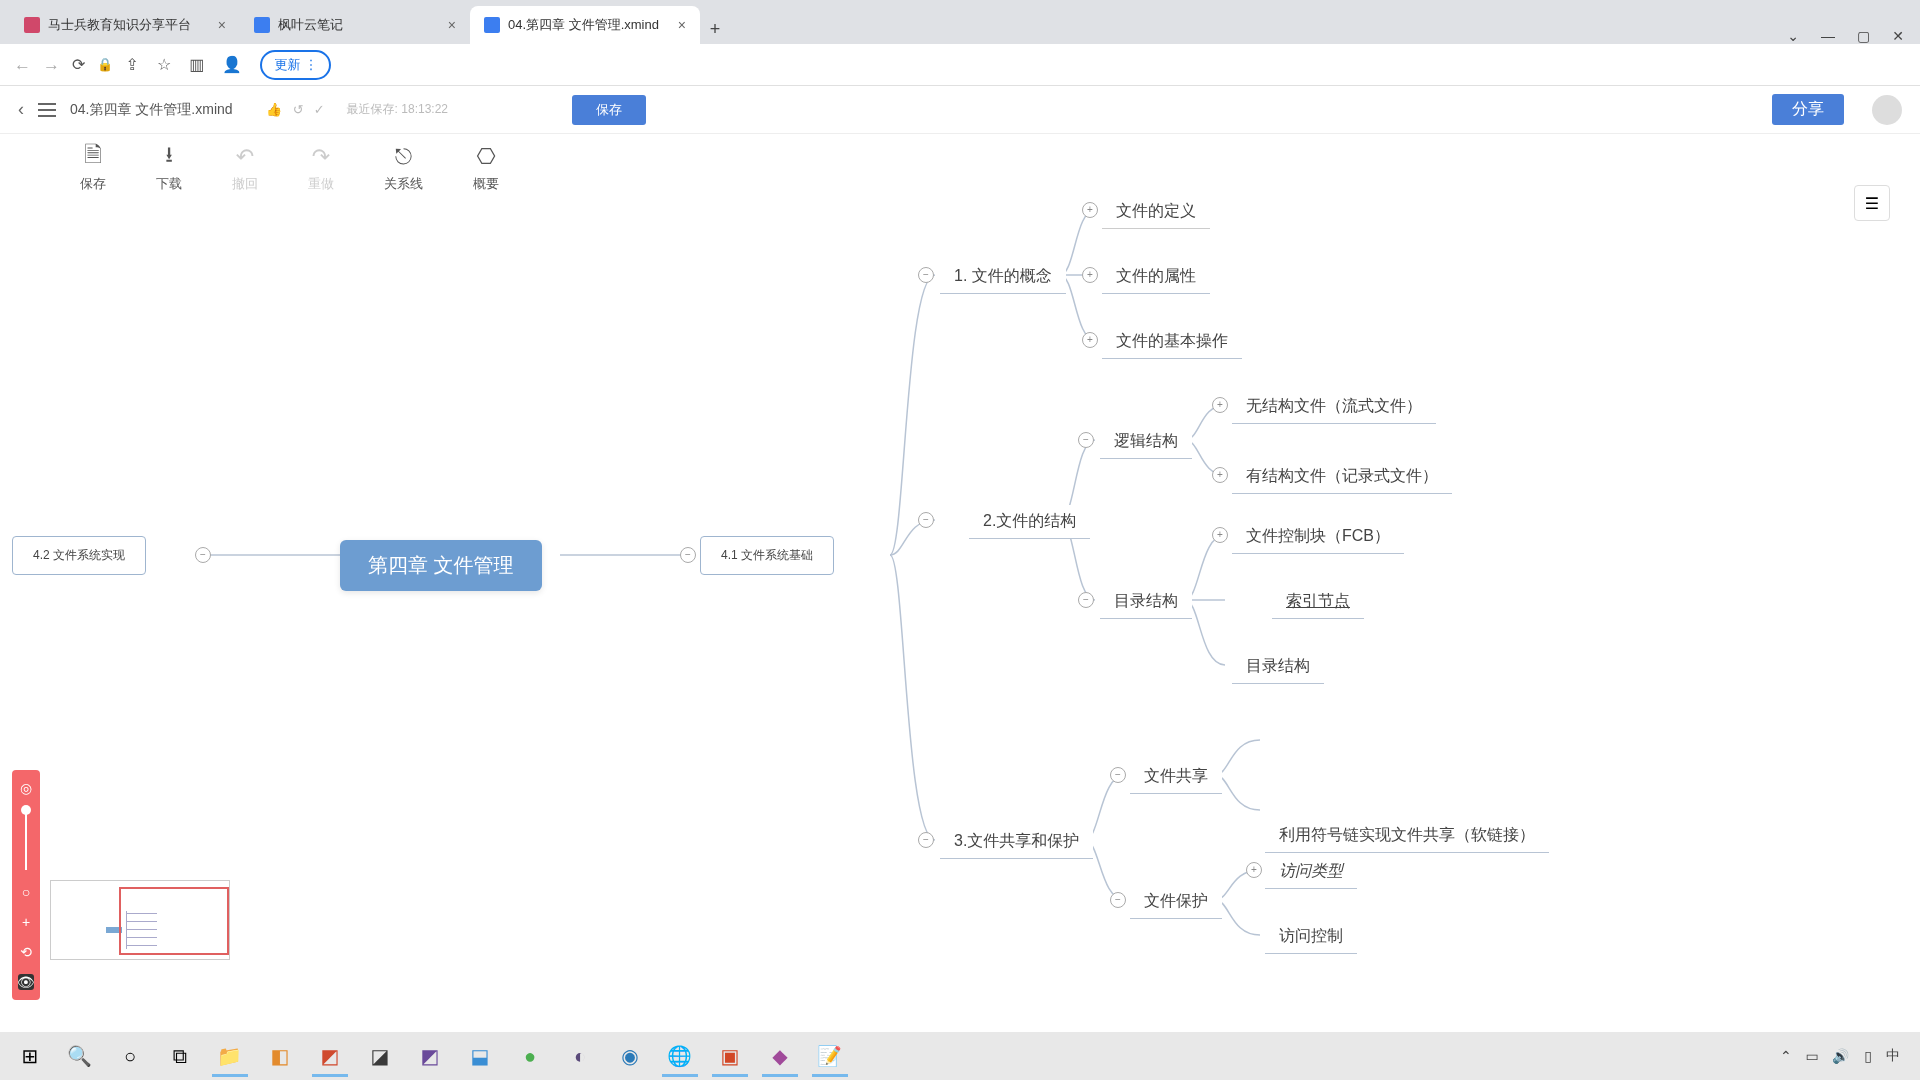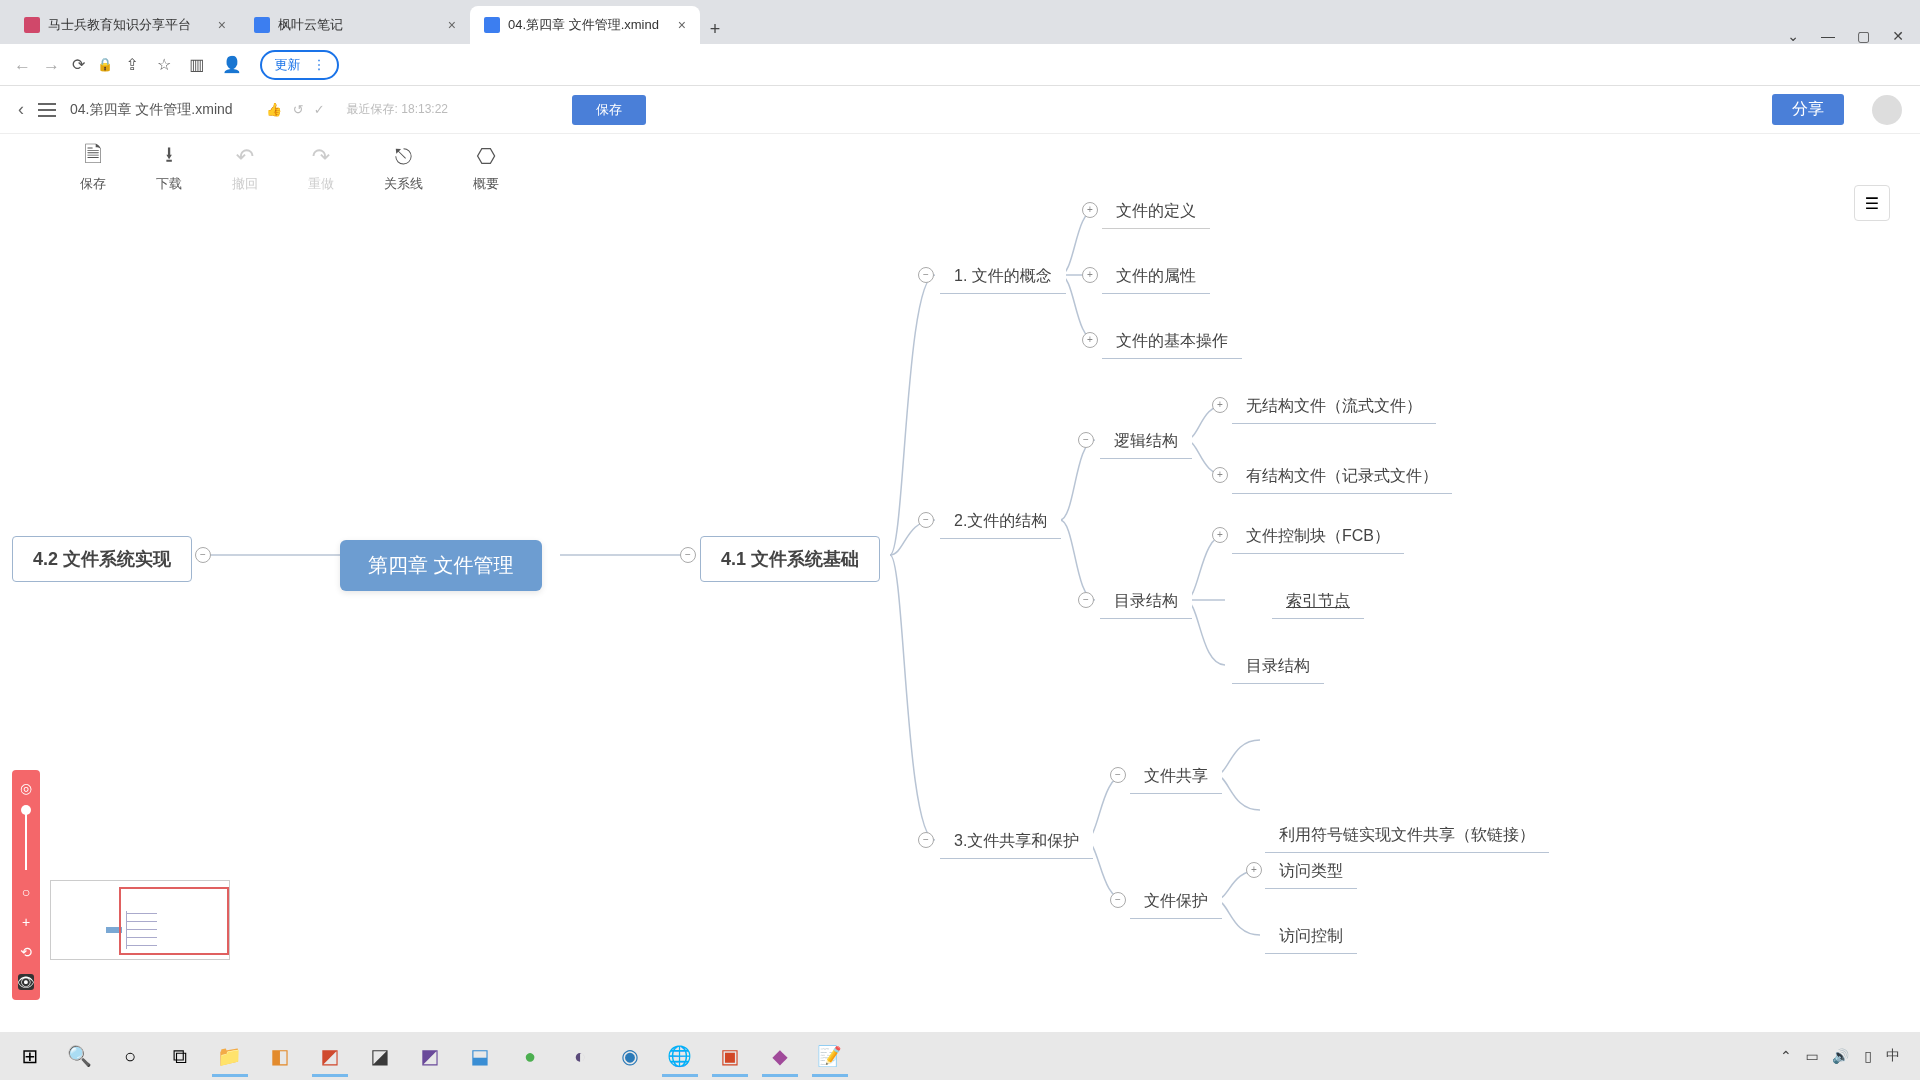--- a/index.html
+++ b/index.html
@@ -17,21 +17,21 @@
     
     .addr-bar { height: 42px; background: #fff; display: flex; align-items: center; padding: 0 14px; gap: 12px; border-bottom: 1px solid #e0e0e0; }
     .addr-bar .nav-btn { color: #aaa; font-size: 17px; cursor: pointer; }
     .addr-bar .reload { color: #555; font-size: 16px; }
     .addr-bar .lock { color: #555; font-size: 13px; }
     .addr-bar .url { color: #333; font-size: 15px; flex: 1; }
     .addr-bar .url .domain { color: #222; }
     .addr-bar .url .path { color: #777; }
     .addr-right { display: flex; align-items: center; gap: 18px; color: #555; }
     .addr-right span { cursor: pointer; }
-    .update-btn { border: 2px solid #1a73e8; color: #1a73e8; padding: 4px 12px; border-radius: 18px; font-size: 13px; display: flex; align-items: center; gap: 12px; }
+    .update-btn { border: 2px solid #1a73e8; color: #1a73e8; padding: 4px 12px; border-radius: 18px; font-size: 13px; display: flex; align-items: center; gap: 4px; }
     
     
     .app-bar { height: 48px; display: flex; align-items: center; padding: 0 18px; gap: 14px; border-bottom: 1px solid #eee; }
     .back-arrow { font-size: 18px; color: #666; cursor: pointer; }
     .menu-icon { width: 18px; height: 14px; display: flex; flex-direction: column; justify-content: space-between; cursor: pointer; }
     .menu-icon span { height: 2px; background: #666; }
     .doc-title { font-size: 14px; color: #555; }
     .meta-icons { display: flex; gap: 10px; margin-left: 20px; color: #bbb; font-size: 13px; }
     .save-info { color: #bbb; font-size: 12px; margin-left: 8px; text-align: center; }
     .save-btn { background: #4a7fd8; color: #fff; border: none; padding: 6px 24px; border-radius: 3px; font-size: 13px; margin-left: 110px; cursor: pointer; }
@@ -42,21 +42,21 @@
     .action-bar { height: 70px; display: flex; align-items: center; padding: 0 80px; gap: 50px; }
     .action { display: flex; flex-direction: column; align-items: center; gap: 6px; cursor: pointer; color: #555; font-size: 13px; }
     .action .ico { width: 24px; height: 24px; display: flex; align-items: center; justify-content: center; font-size: 22px; }
     .action.disabled { color: #ccc; }
     .outline-toggle { position: absolute; right: 30px; top: 185px; width: 36px; height: 36px; border: 1px solid #ddd; border-radius: 4px; display: flex; align-items: center; justify-content: center; cursor: pointer; background: #fff; }
     
     
     .canvas { position: absolute; left: 0; right: 0; top: 200px; bottom: 50px; }
     .node { position: absolute; padding: 6px 14px; font-size: 16px; color: #444; white-space: nowrap; border-bottom: 1px solid #b8c4d4; background: #fff; }
     .node.root { background: #6d9dd1; color: #fff; padding: 12px 28px; border-radius: 6px; font-size: 20px; border: none; box-shadow: 0 2px 6px rgba(0,0,0,0.1); margin-top: 8px; }
-    .node.sub1 { border: 1px solid #9fb5cf; border-radius: 4px; padding: 10px 20px; font-size: 18px; background: #fff; font-weight: bold; }
+    .node.sub1 { border: 1px solid #9fb5cf; border-radius: 4px; padding: 10px 20px; font-size: 12px; background: #fff; }
     .toggle { position: absolute; width: 16px; height: 16px; border: 1px solid #aaa; border-radius: 50%; background: #fff; display: flex; align-items: center; justify-content: center; font-size: 10px; color: #888; cursor: pointer; line-height: 1; }
     
     
     .side-tools { position: absolute; left: 12px; top: 770px; width: 28px; background: #f4676a; border-radius: 4px; display: flex; flex-direction: column; align-items: center; padding: 10px 0; gap: 14px; }
     .side-tools .t { width: 16px; height: 16px; color: #fff; font-size: 14px; cursor: pointer; display: flex; align-items: center; justify-content: center; }
     .side-tools .slider { width: 2px; height: 60px; background: #fff; position: relative; }
     .side-tools .slider::after { content: ''; width: 10px; height: 10px; background: #fff; border-radius: 50%; position: absolute; left: -4px; top: -5px; }
     .minimap { position: absolute; left: 50px; top: 880px; width: 180px; height: 80px; border: 1px solid #ccc; background: #fff; }
     .minimap .view { position: absolute; left: 68px; top: 6px; width: 110px; height: 68px; border: 2px solid #e06060; }
     .minimap .mm-content { position: absolute; left: 55px; top: 30px; display: flex; align-items: center; gap: 4px; }
@@ -214,21 +214,21 @@
   <span class="toggle" style="left:918px; top:67px;">−</span>
   <div class="node" style="left:940px; top:60px;">1. 文件的概念</div>
   <span class="toggle" style="left:1082px; top:2px;">+</span>
   <div class="node" style="left:1102px; top:-5px; border-bottom-color:#ccc;">文件的定义</div>
   <span class="toggle" style="left:1082px; top:67px;">+</span>
   <div class="node" style="left:1102px; top:60px;">文件的属性</div>
   <span class="toggle" style="left:1082px; top:132px;">+</span>
   <div class="node" style="left:1102px; top:125px;">文件的基本操作</div>
 
   <span class="toggle" style="left:918px; top:312px;">−</span>
-  <div class="node" style="left:940px; top:305px;">2.文件的结构</div>
+  <div class="node" style="left:969px; top:305px;">2.文件的结构</div>
   <span class="toggle" style="left:1078px; top:232px;">−</span>
   <div class="node" style="left:1100px; top:225px;">逻辑结构</div>
   <span class="toggle" style="left:1212px; top:197px;">+</span>
   <div class="node" style="left:1232px; top:190px;">无结构文件（流式文件）</div>
   <span class="toggle" style="left:1212px; top:267px;">+</span>
   <div class="node" style="left:1232px; top:260px;">有结构文件（记录式文件）</div>
 
   <span class="toggle" style="left:1078px; top:392px;">−</span>
   <div class="node" style="left:1100px; top:385px;">目录结构</div>
   <span class="toggle" style="left:1212px; top:327px;">+</span>
@@ -237,21 +237,21 @@
   <div class="node" style="left:1232px; top:450px;">目录结构</div>
 
   <span class="toggle" style="left:918px; top:632px;">−</span>
   <div class="node" style="left:940px; top:625px;">3.文件共享和保护</div>
   <span class="toggle" style="left:1110px; top:567px;">−</span>
   <div class="node" style="left:1130px; top:560px;">文件共享</div>
   <div class="node" style="left:1265px; top:595px;margin-top:24px;">利用符号链实现文件共享（软链接）</div>
   <span class="toggle" style="left:1110px; top:692px;">−</span>
   <div class="node" style="left:1130px; top:685px;">文件保护</div>
   <span class="toggle" style="left:1246px; top:662px;">+</span>
-  <div class="node" style="left:1265px; top:655px;">访问类型</div>
+  <div class="node" style="left:1265px; top:655px;font-style:italic;">访问类型</div>
   <div class="node" style="left:1265px; top:720px;">访问控制</div>
 </div>
 
 <div class="side-tools">
   <span class="t">◎</span>
   <div class="slider"></div>
   <span class="t">○</span>
   <span class="t">+</span>
   <span class="t">⟲</span>
   <span class="t" style="background:#333;border-radius:3px;padding:2px;">👁</span>

